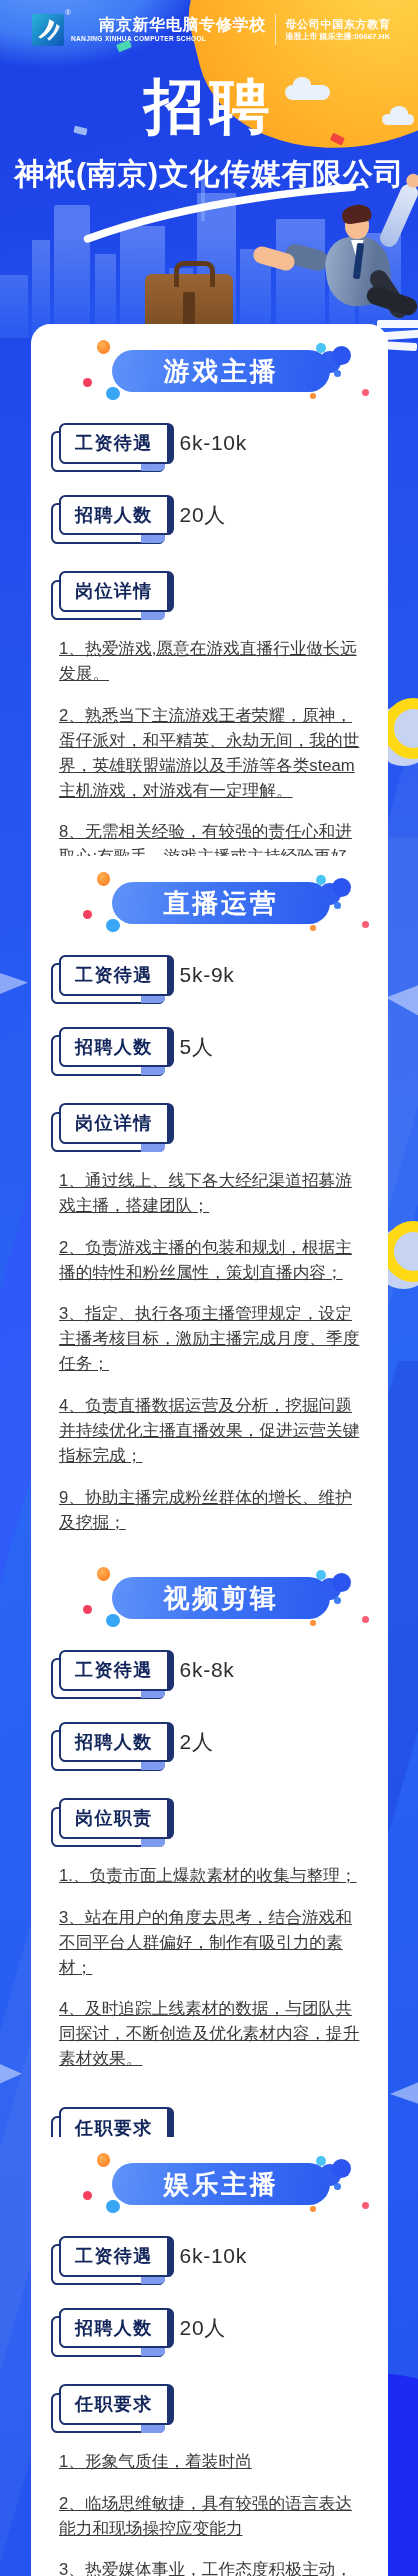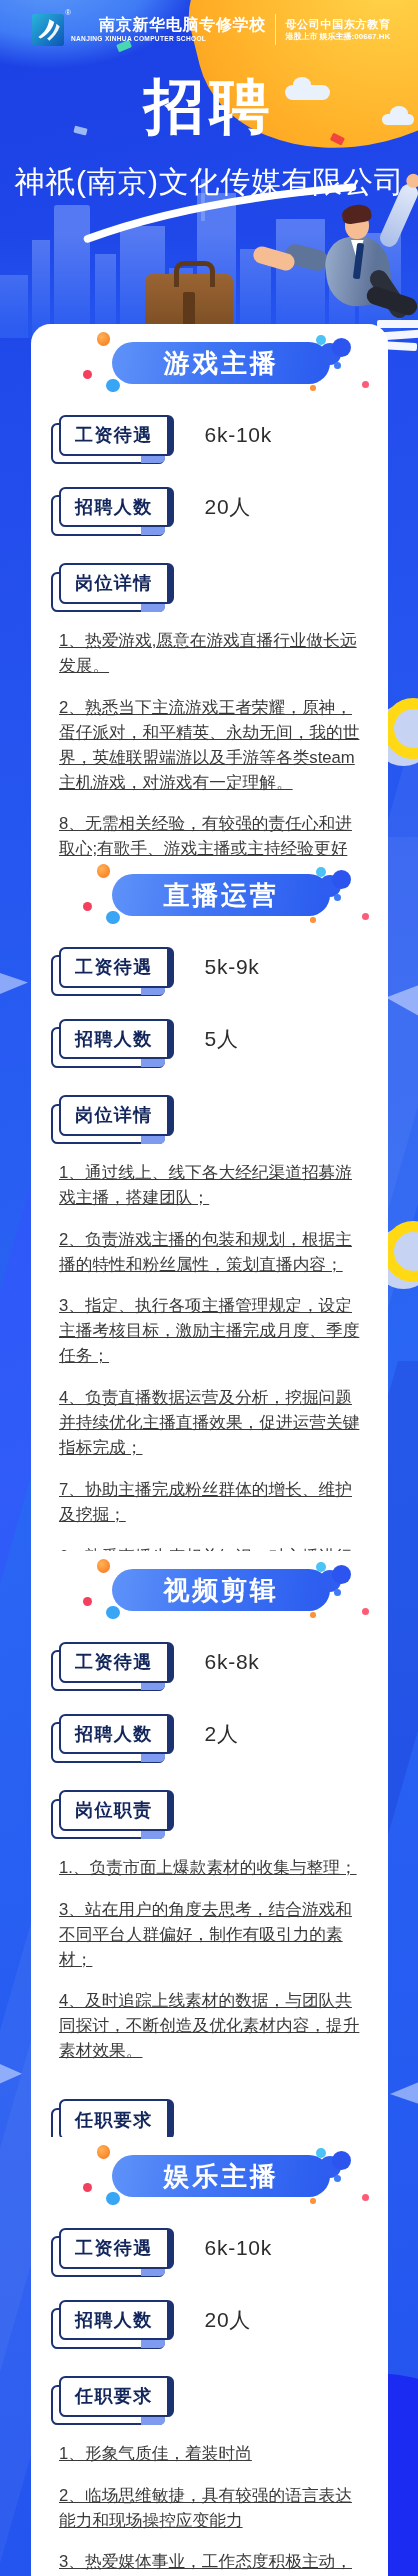--- a/index.html
+++ b/index.html
@@ -39,22 +39,22 @@
   .brand{margin-left:7px;color:#fff;line-height:1;}
   .brand-cn{font-size:16px;font-weight:bold;letter-spacing:0.7px;margin-left:28px;}
   .brand-en{font-size:6.6px;font-weight:bold;letter-spacing:0.3px;margin-top:2.8px;}
   .divider{width:1.4px;height:31px;background:rgba(255,255,255,.65);margin:0 9px;}
   .parent{color:#fff;line-height:1.35;}
   .parent-l1{font-size:11px;font-weight:bold;letter-spacing:0.7px;}
   .parent-l2{font-size:8px;font-weight:bold;}
   
   .hero-title{position:absolute;top:67px;left:0;width:100%;text-align:center;color:#fff;
     font-size:60px;font-weight:900;letter-spacing:5.6px;z-index:4;}
-  .hero-company{position:absolute;top:162px;left:0;width:100%;text-align:center;color:#fff;
-    font-size:30px;font-weight:400;letter-spacing:0.7px;z-index:4;}
+  .hero-company{position:absolute;top:154px;left:0;width:100%;text-align:center;color:#fff;
+    font-size:30px;font-weight:700;letter-spacing:0.7px;z-index:4;}
   .cloud{position:absolute;background:#e9f1fd;border-radius:697px;z-index:2;}
   .cloud::before{content:"";position:absolute;left:8.4px;top:-8.4px;width:18px;height:15.3px;background:#e9f1fd;border-radius:50%;}
   .c1{left:285px;top:85px;width:45px;height:15.3px;}
   .c2{left:382px;top:114px;width:32px;height:11px;}
   .confetti{position:absolute;z-index:2;border-radius:1.4px;}
   .cf-teal{left:117px;top:42px;width:14px;height:7.7px;background:#49d6b2;transform:rotate(-22deg);}
   .cf-blue{left:74px;top:127px;width:12.6px;height:7px;background:#9db9f5;transform:rotate(14deg);}
   .cf-red{left:331px;top:135px;width:12.6px;height:7.7px;background:#f2453f;transform:rotate(26deg);}
   .cf-orange{left:232px;top:18px;width:9.8px;height:9.8px;border-radius:50%;background:#ff9d2e;z-index:3;}
   .skyline{position:absolute;left:0;top:176px;width:419px;height:162px;display:flex;align-items:flex-end;gap:4.2px;z-index:1;}
@@ -87,42 +87,42 @@
   .p-hand-left{position:absolute;left:-46px;top:67px;width:42px;height:16.7px;background:#f6bd93;border-radius:8.4px;transform:rotate(16deg);}
   .p-sleeve{position:absolute;left:-14px;top:64px;width:43px;height:21px;background:#5f7499;border-radius:9.8px;transform:rotate(14deg);}
   .p-leg1{position:absolute;left:67px;top:109px;width:52px;height:18px;background:#23262e;border-radius:9px;transform:rotate(18deg);}
   .p-leg2{position:absolute;left:81px;top:84px;width:18px;height:54px;background:#2b2f3a;border-radius:9px;transform:rotate(-34deg);}
   .papers{position:absolute;right:-7px;top:320px;width:49px;z-index:2;}
   .papers div{height:8.4px;background:#f4f7ff;border-radius:2.1px;margin-bottom:2.8px;}
   .papers .pp2{width:45px;transform:rotate(-4deg);}
   .papers .pp3{width:40px;transform:rotate(3deg);}
   
   .job-card{position:absolute;left:31px;width:357px;background:#fff;border-radius:19.5px;
-    padding:0 28px 24px 28px;box-sizing:border-box;z-index:5;}
+    padding:8px 28px 24px 28px;box-sizing:border-box;z-index:5;}
   .card-0{top:324px;min-height:496px;}
   .card-1{top:856px;min-height:657px;}
   .card-2{top:1551px;min-height:557px;}
   .card-3{top:2137px;min-height:375px;}
   .banner{position:relative;margin:18px 0 0 53px;width:218px;height:42px;}
   .banner-pill{position:absolute;inset:0;border-radius:21.6px;
     background:linear-gradient(100deg,#5f93f9 0%,#3f74f4 45%,#2a5bef 100%);}
   .banner-pill::after{content:"";position:absolute;right:-11px;top:1.4px;width:22px;height:22px;border-radius:50%;background:#2f5df0;}
   .banner-pill::before{content:"";position:absolute;right:-4.2px;top:-6.3px;width:12.6px;height:12.6px;border-radius:50%;background:#fff;}
   .banner-title{position:absolute;inset:0;display:flex;align-items:center;justify-content:center;
     color:#fff;font-size:26px;font-weight:900;letter-spacing:2.8px;z-index:1;}
   .dot{position:absolute;border-radius:50%;}
   .d-orange{left:-15.3px;top:-9.8px;width:13.3px;height:13.3px;background:radial-gradient(circle at 35% 35%,#ffb257,#f97316);}
   .d-red{left:-29px;top:28px;width:9px;height:9px;background:#f43f5e;}
   .d-blue{left:-5.6px;bottom:-8.4px;width:13.3px;height:13.3px;background:#38a5f5;}
   .d-skyblue{right:4.2px;top:-7px;width:9.8px;height:9.8px;background:#4cc3f7;}
   .d-navy{right:-21px;top:-4.2px;width:19.5px;height:19.5px;background:#2b55ee;}
   .d-smallblue{right:-11px;top:19.5px;width:7px;height:7px;background:#3f7bf5;}
   .d-tinyorange{right:14px;bottom:-7px;width:5.6px;height:5.6px;background:#fb923c;}
   .d-pink{right:-39px;bottom:-4.2px;width:7px;height:7px;background:#fb5d77;}
-  .info-row{display:flex;align-items:center;gap:31px;margin-top:31px;}
+  .info-row{display:flex;align-items:center;gap:6px;margin-top:31px;}
   .plaque-wrap{position:relative;display:inline-block;flex:0 0 auto;}
   .plaque-shadow{position:absolute;left:-8.4px;top:8.4px;right:8.4px;bottom:-8.4px;border:2.1px solid #1d3270;border-radius:6.3px;background:#fff;}
   .plaque-shadow::after{content:"";position:absolute;right:-1.4px;bottom:-1.4px;width:24px;height:14px;background:#7e9bef;border-radius:0 0 4.9px 0;}
   .plaque{position:relative;display:inline-block;background:#fff;border:2.1px solid #1d3270;border-right-width:7.7px;
     border-radius:6.3px;padding:6.3px 14px;font-size:18px;font-weight:bold;color:#12265c;letter-spacing:1.4px;}
   .info-value{font-size:21px;color:#2d2d2d;font-weight:500;letter-spacing:0.7px;}
   .section{margin-top:36px;}
   .section .item{margin:16.7px 0 0 0;font-size:16.7px;line-height:1.5;color:#3a3a3a;text-decoration:underline;}
   .section .items{margin-top:24px;}
 </style>
@@ -279,21 +279,21 @@
         <span class="plaque headcount-label">招聘人数</span>
       </span>
       <span class="info-value headcount-value">5人</span>
     </div>
     <div class="sections">
         <div class="section"><span class="plaque-wrap"><span class="plaque-shadow"></span><span class="plaque">岗位详情</span></span><div class="items">
             <p class="item">1、通过线上、线下各大经纪渠道招募游戏主播，搭建团队；</p>
             <p class="item">2、负责游戏主播的包装和规划，根据主播的特性和粉丝属性，策划直播内容；</p>
             <p class="item">3、指定、执行各项主播管理规定，设定主播考核目标，激励主播完成月度、季度任务；</p>
             <p class="item">4、负责直播数据运营及分析，挖掘问题并持续优化主播直播效果，促进运营关键指标完成；</p>
-            <p class="item">7、协助主播完成粉丝群体的增长、维护及挖掘；</p>
+            <p class="item">9、协助主播完成粉丝群体的增长、维护及挖掘；</p>
             <p class="item">6、熟悉直播生态相关知识，对主播进行管理培训；</p>
             <p class="item">7、定期做好主播的心理建设和情绪疏导。</p>
           </div></div>
         <div class="section"><span class="plaque-wrap"><span class="plaque-shadow"></span><span class="plaque">任职要求</span></span><div class="items">
             <p class="item">1、有游戏直播招募、游戏陪伴招募经验者优先；</p>
             <p class="item">2、熟悉招募渠道，能及时补充流失人员；</p>
             <p class="item">3、了解和热爱直播行业，对行业发展趋势有深刻理解，并热衷于用户行为研究，思维活跃，对市面上的推广手段有敏感度。</p>
           </div></div>
       </div>
   </section>

